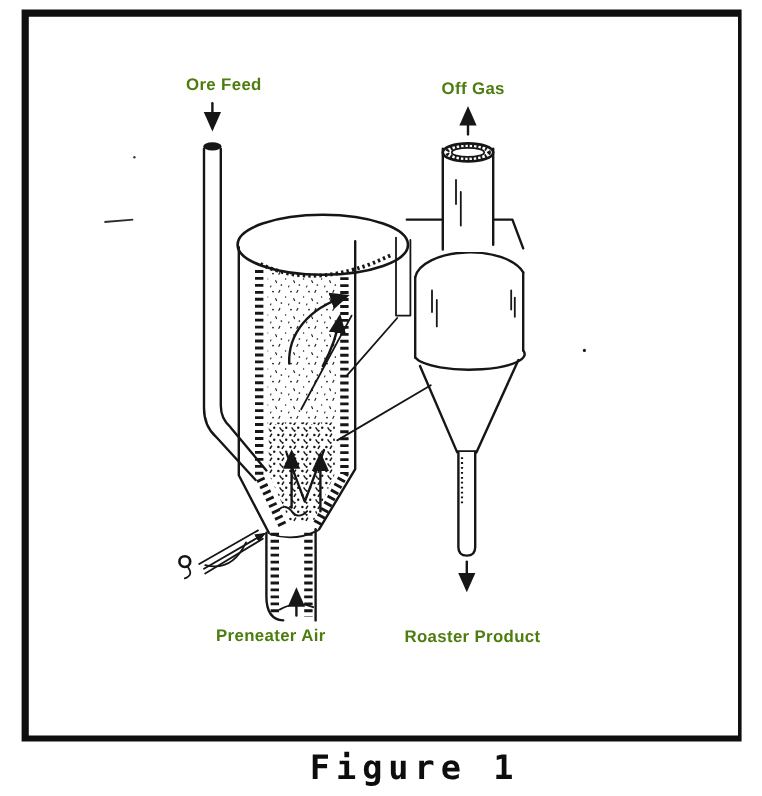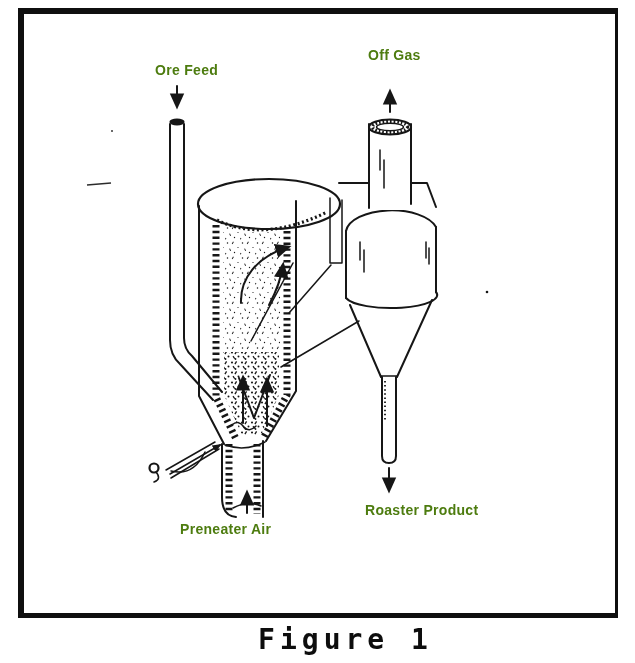--- a/index.html
+++ b/index.html
@@ -148,17 +148,17 @@
   <path class="ln" d="M389,468 L389,490" marker-end="url(#ah)"></path>
 
   <g>
     <path d="M87,185 L111,183" fill="none" stroke="#2c2c2c" stroke-width="1.6"></path>
     <circle cx="112" cy="131" r="1" fill="#3a3a3a"></circle>
     <circle cx="487" cy="292" r="1.3" fill="#161616"></circle>
   </g>
 </svg>
 
 <div class="label" style="left:155px;top:63px;">Ore Feed</div>
-<div class="label" style="left:368px;top:48px;">Off Gas</div>
+<div class="label" style="left:368px;top:66px;">Off Gas</div>
 <div class="label" style="left:180px;top:522px;">Preneater Air</div>
-<div class="label" style="left:337px;top:503px;margin-left:28px;">Roaster Product</div>
+<div class="label" style="left:337px;top:523px;">Roaster Product</div>
 
 <div id="caption">Figure 1</div>
 
 </body></html>

